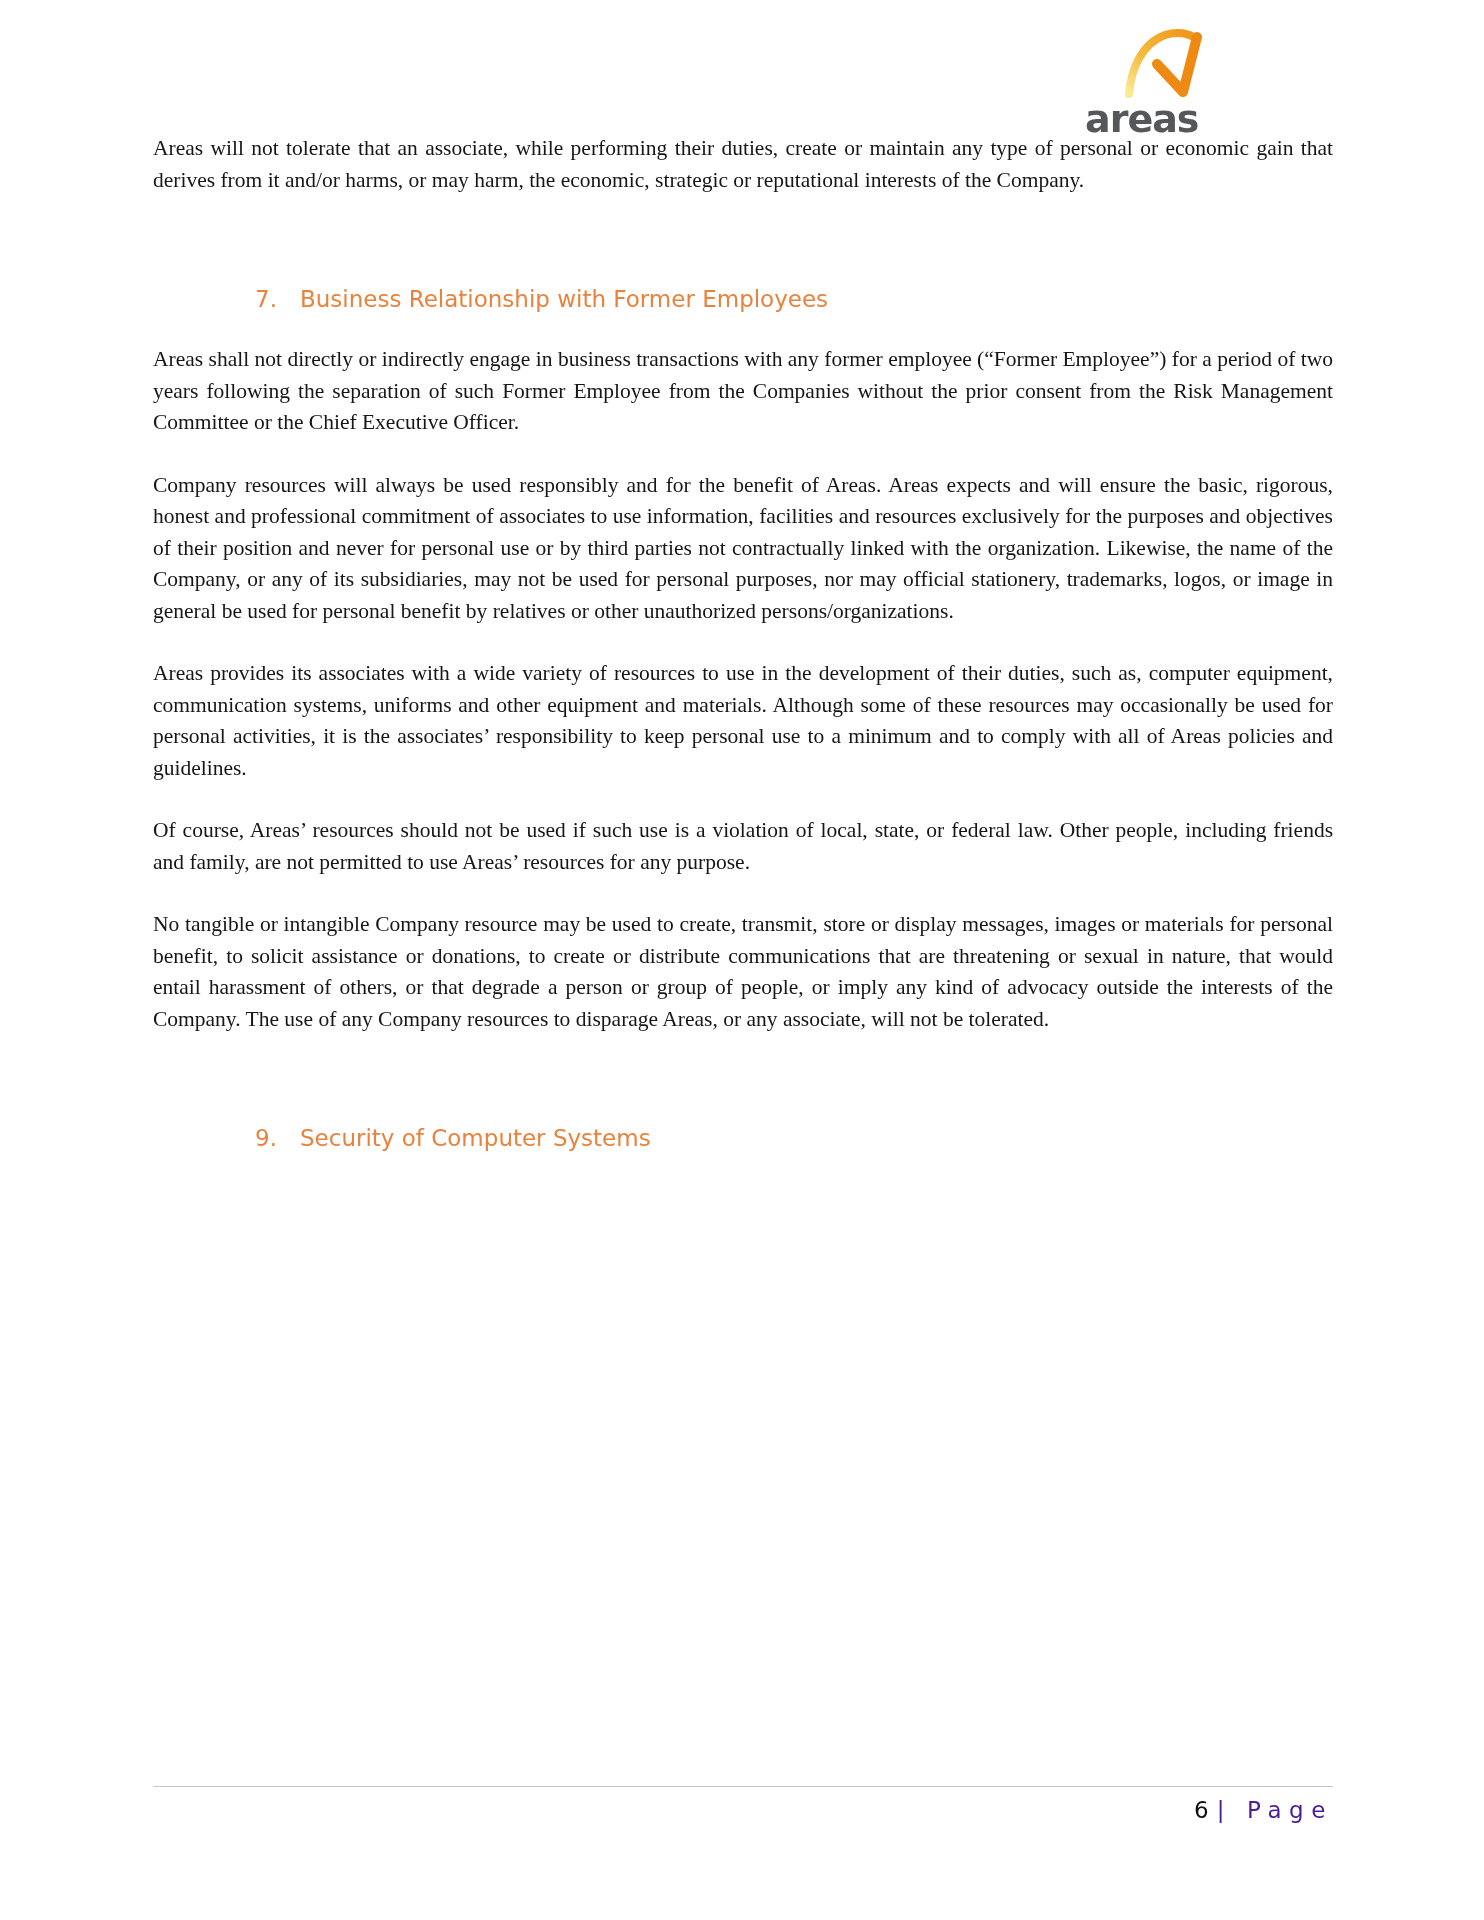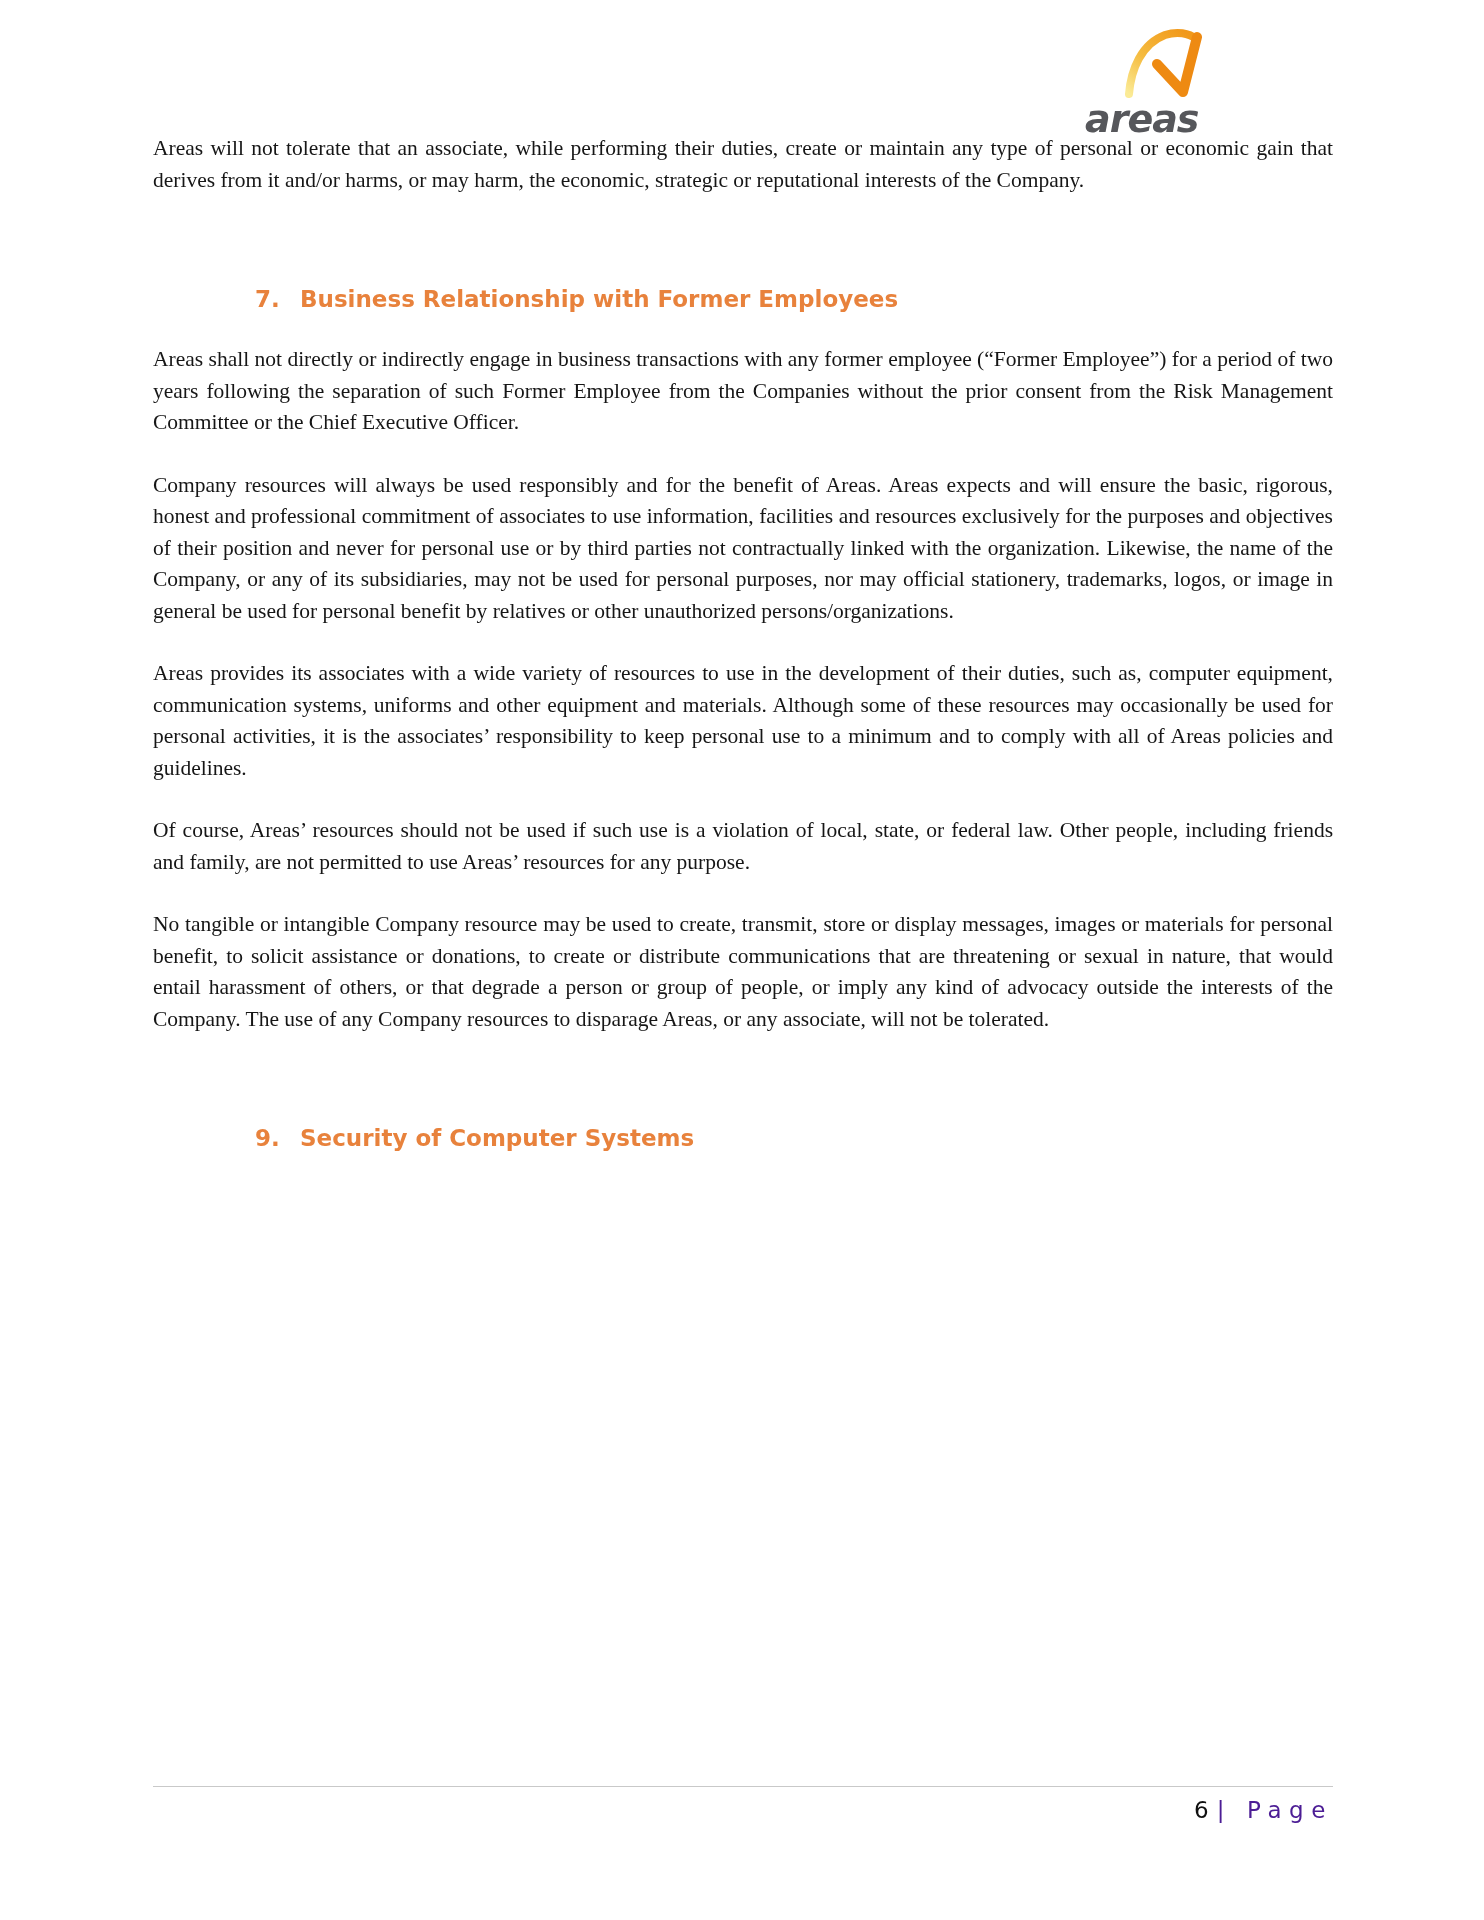--- a/index.html
+++ b/index.html
@@ -11,21 +11,20 @@
     overflow: hidden;
     font-family: "DejaVu Sans", "Liberation Sans", sans-serif;
     color: #161616;
   }
   
   .logo { position: absolute; left: 1085px; top: 26px; width: 130px; }
   .logo-mark { display: block; margin-left: 38px; }
   .logo-word {
     margin-top: 2px;
     font-size: 38px;
-    font-style: italic;
     font-weight: bold;
     letter-spacing: -1px;
     color: #56575B;
     line-height: 1;
   }
   
   .content {
     position: absolute;
     left: 153px;
     top: 133px;
@@ -34,21 +33,21 @@
   p.body {
     font-size: 21.5px;
     line-height: 31.5px;
     text-align: justify;
     margin: 0 0 31px 0;
     font-family: Liberation Serif, serif;
   }
   h2.sec {
     color: #E8823C;
     font-size: 23px;
-    font-weight: bold;
+    font-weight: normal;
     line-height: 30px;
     margin: 88px 0 30px 0;
     padding-left: 102px;
   }
   h2.sec .h-num { display: inline-block; width: 45px; }
   h2.sec .h-num.small { font-size: 19px; }
   
   .footer {
     position: absolute;
     left: 153px;

